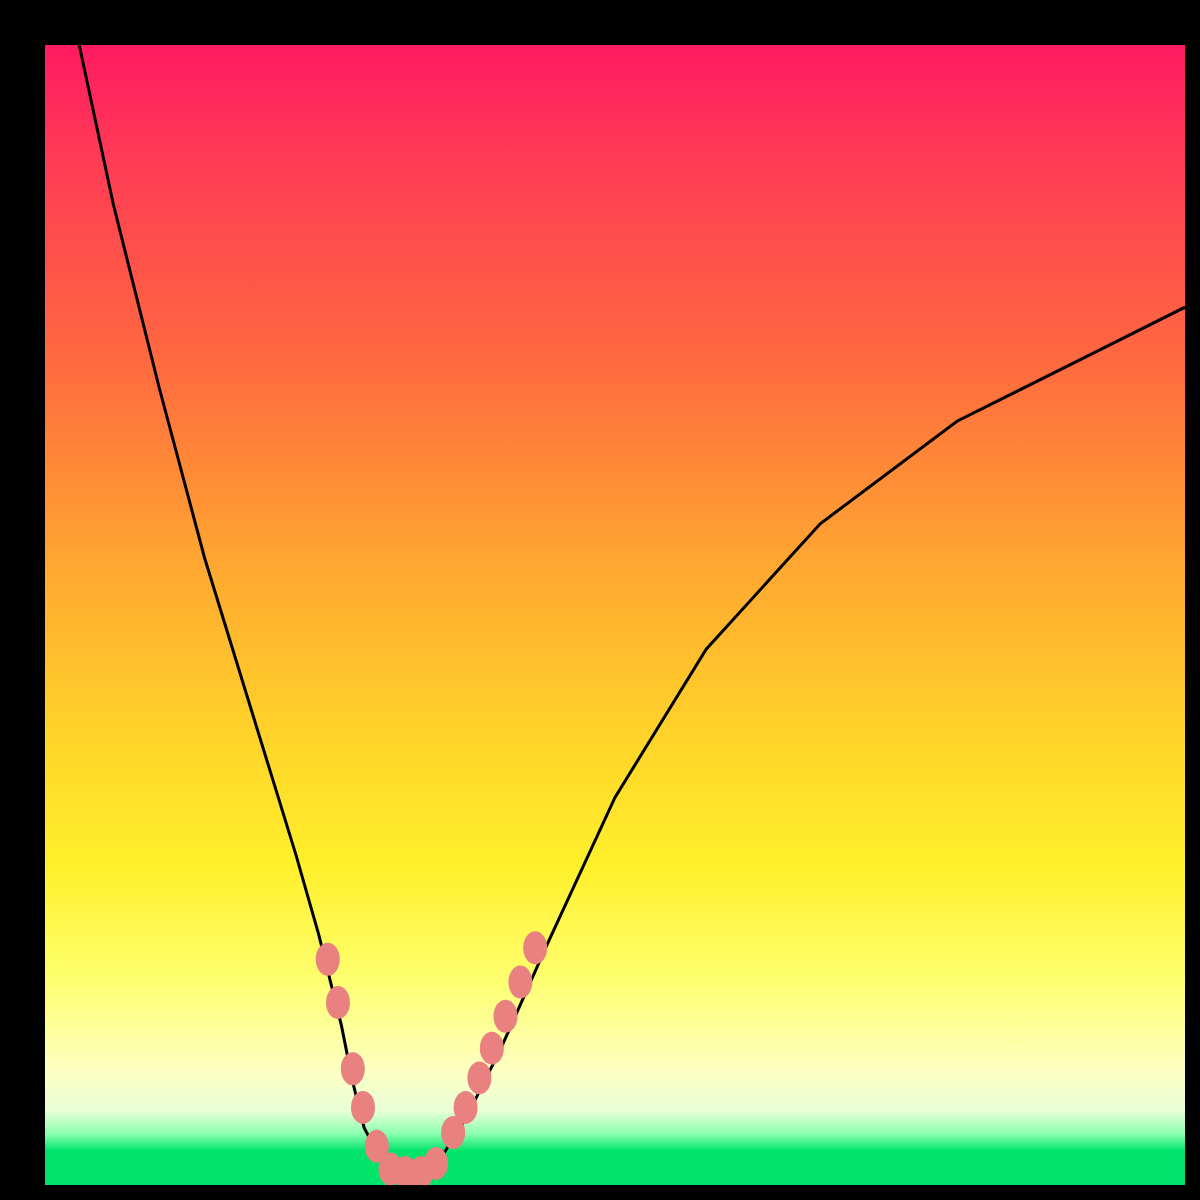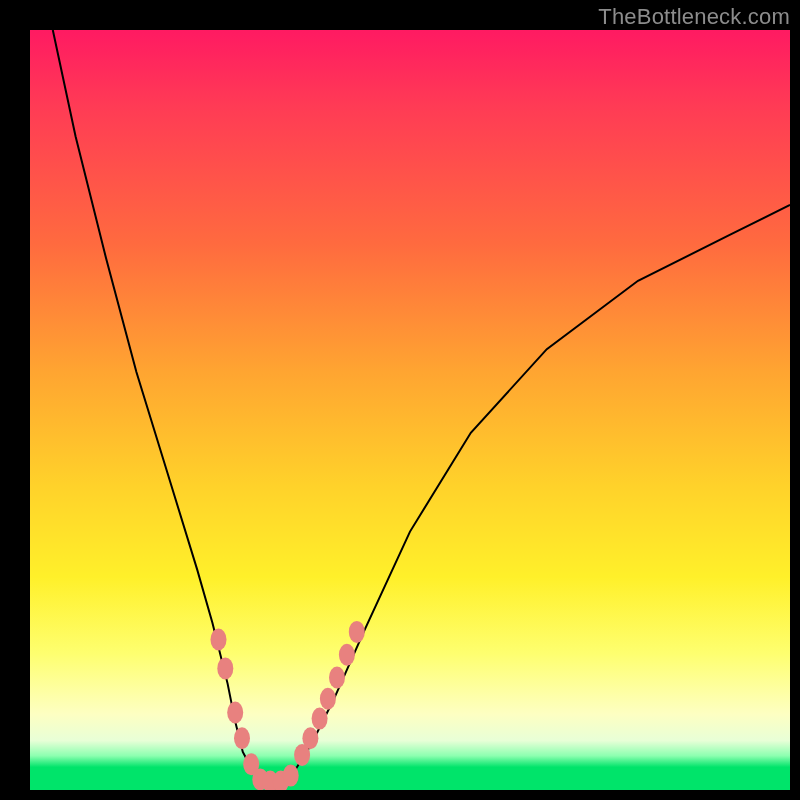--- a/index.html
+++ b/index.html
@@ -89,14 +89,13 @@
           <ellipse cx="272.1" cy="725.0" rx="8" ry="11" class="bead"></ellipse>
           <ellipse cx="280.4" cy="708.3" rx="8" ry="11" class="bead"></ellipse>
           <ellipse cx="289.6" cy="688.6" rx="8" ry="11" class="bead"></ellipse>
           <ellipse cx="297.9" cy="668.8" rx="8" ry="11" class="bead"></ellipse>
           <ellipse cx="307.0" cy="647.5" rx="8" ry="11" class="bead"></ellipse>
           <ellipse cx="316.9" cy="624.7" rx="8" ry="11" class="bead"></ellipse>
           <ellipse cx="326.8" cy="601.9" rx="8" ry="11" class="bead"></ellipse>
         </g>
     </svg>
   </div>
-  <div class="watermark">TheBottleneck.com</div>
 </div>
 
 </body></html>

